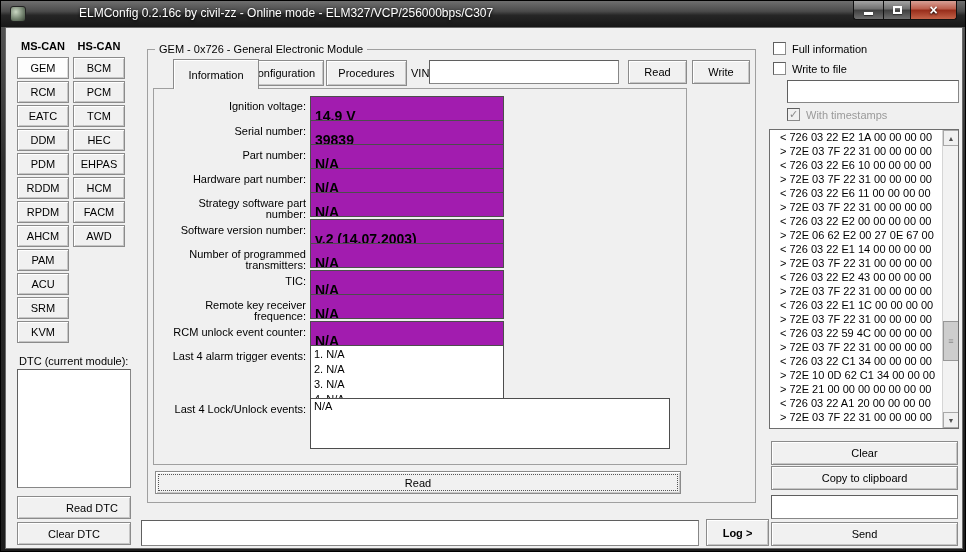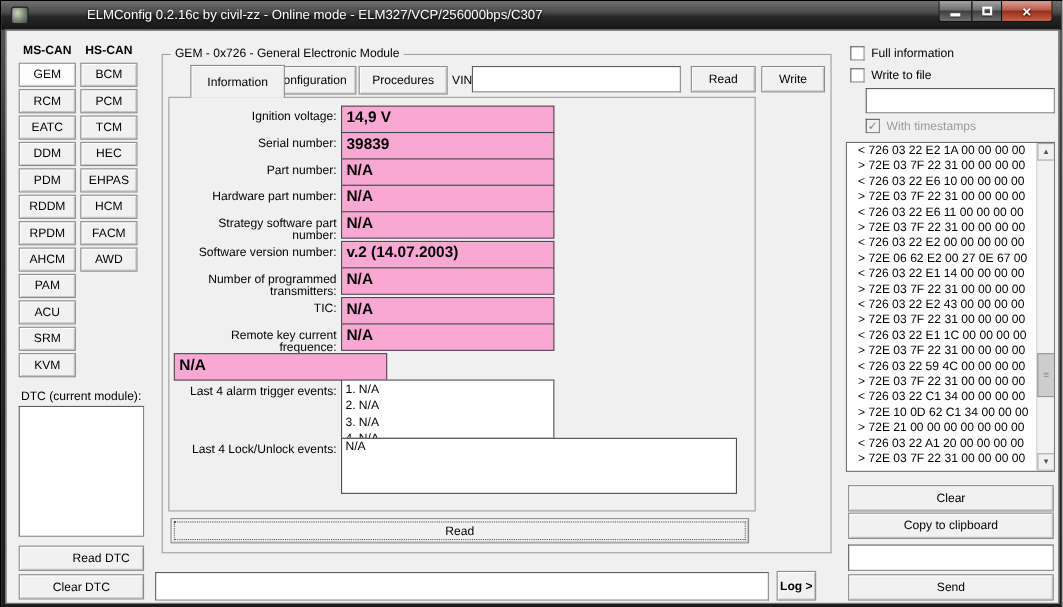--- a/index.html
+++ b/index.html
@@ -61,22 +61,22 @@
   .tab.active { border-bottom:none; background:#f0f0f0; z-index:3;
     box-shadow: inset 1px 1px 0 #ffffff; }
 
   
   #form-panel { left:152px; top:87px; width:534px; height:377px;
     border:1px solid #9f9f9f; background:#f0f0f0; z-index:1; }
   #fields { position:absolute; left:4px; top:7px; right:4px; }
   .frow { display:flex; align-items:flex-start; }
   .flabel { width:152px; text-align:right; font-size:11px; padding-top:5px;
     padding-right:4px; line-height:11px; color:#000; }
-  .fbox { width:194px; height:25px; background:#f9a8d4; border:1px solid #4d4d4d;
-    font-size:14px; font-weight:bold; padding:1px 4px; overflow:hidden; white-space:nowrap; }
+  .fbox { width:194px; height:25px; background:#a21caf; border:1px solid #4d4d4d;
+    font-size:14px; font-weight:bold; padding:11px 4px; overflow:hidden; white-space:nowrap; }
   .frow + .frow .fbox, .frow + .frow .fbig { margin-top:-1px; }
   .fbig { background:#fff; border:1px solid #4d4d4d; font-size:11px; padding:1px 3px; }
   #alarm-box { width:194px; height:54px; line-height:15px; }
   #lock-box { width:360px; height:51px; }
 
   #read-main { left:154px; top:470px; width:526px; height:23px;
     outline:1px dotted #555; outline-offset:-4px; }
 
   
   .cbrow { display:flex; align-items:center; }
@@ -202,24 +202,25 @@
         </div>
         <div class="frow">
           <div class="flabel">Number of programmed transmitters:</div>
           <div class="fbox">N/A</div>
         </div>
         <div class="frow">
           <div class="flabel">TIC:</div>
           <div class="fbox">N/A</div>
         </div>
         <div class="frow">
-          <div class="flabel">Remote key current frequence:</div>
-          <div class="fbox">N/A</div>
-        </div>
-        <div class="frow">
+          <div class="flabel">Remote key receiver frequence:</div>
+          <div class="fbox">N/A</div>
+        </div>
+        <div class="frow">
+          <div class="flabel">RCM unlock event counter:</div>
           <div class="fbox">N/A</div>
         </div>
         <div class="frow">
           <div class="flabel">Last 4 alarm trigger events:</div>
           <div class="fbig" id="alarm-box">
             <div class="">1. N/A</div>
             <div class="">2. N/A</div>
             <div class="">3. N/A</div>
             <div class="">4. N/A</div>
           </div>
@@ -283,15 +284,15 @@
         </div>
     </div>
   </div>
 
   <div class="abs btn" style="left:770px; top:465px; width:187px; height:24px;">Copy to clipboard</div>
   <div class="abs btn" style="left:770px; top:440px; width:187px; height:24px;">Clear</div>
   <input class="abs sunken" style="left: 770px; top: 494px; width: 187px; height: 24px;" value="">
   <div class="abs btn" style="left:770px; top:521px; width:187px; height:24px;">Send</div>
 
   <input class="abs sunken" style="left: 140px; top: 519px; width: 558px; height: 26px;" value="">
-  <div class="abs btn bold-btn" style="left:705px; top:518px; width:36px; height:27px;">Log &gt;</div>
+  <div class="abs btn bold-btn" style="left:705px; top:518px; width:63px; height:27px;">Log &gt;</div>
 
 </div>
 
 </body></html>

